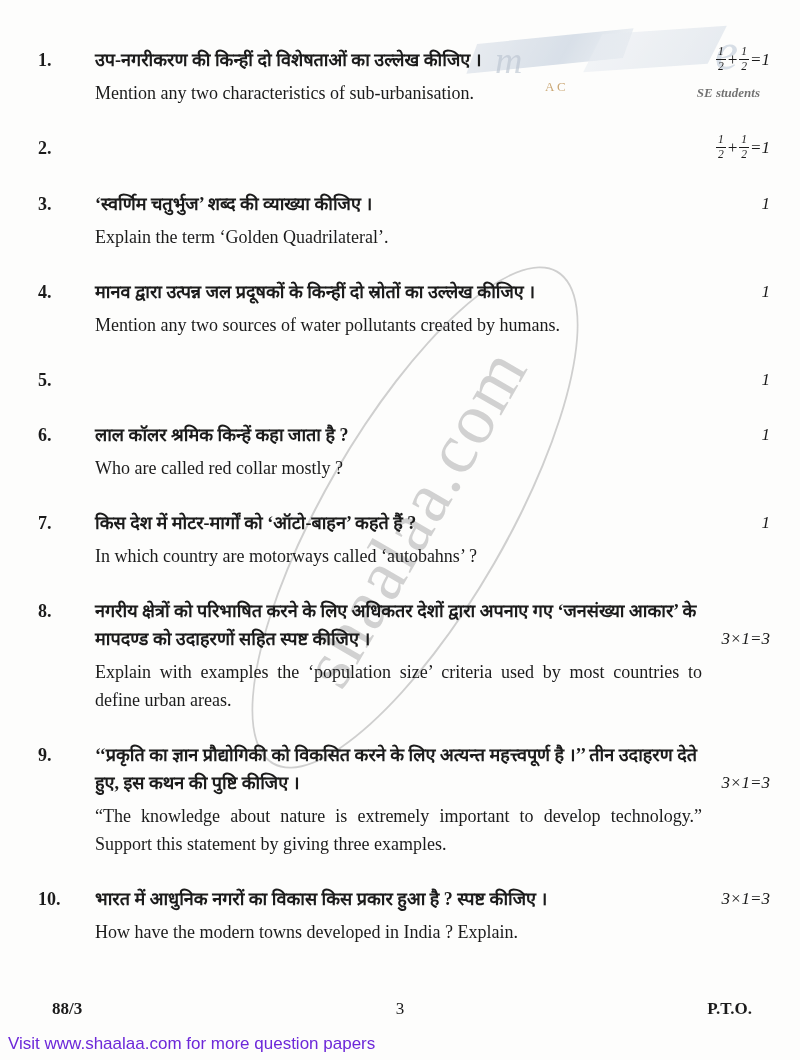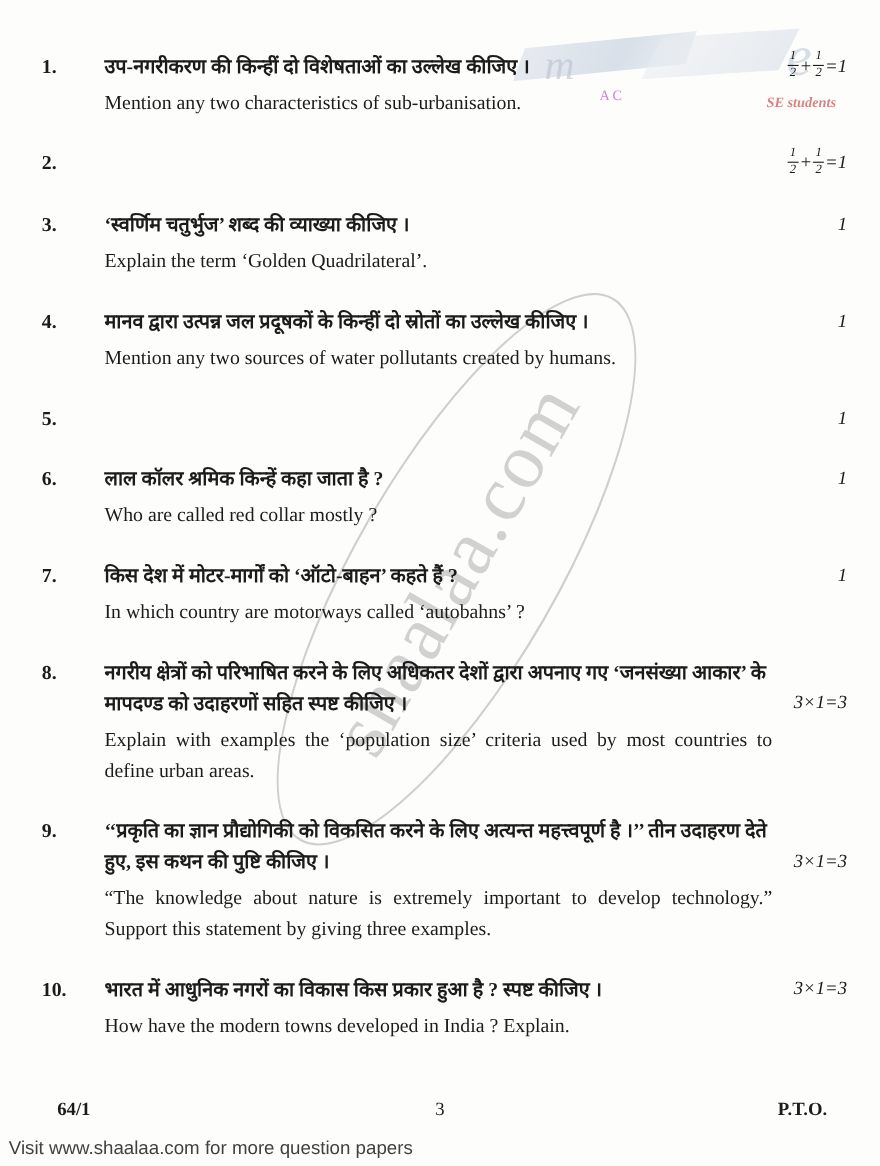--- a/index.html
+++ b/index.html
@@ -63,26 +63,26 @@
     font-size: 38px; font-style: italic; color: #8697ae; opacity: .65;
   }
   .logo .frag-e {
     position: absolute; right: 22px; top: -6px;
     font-size: 52px; font-style: italic; color: #9aacc2; opacity: .7;
     font-family: "Liberation Serif", serif;
   }
   .logo .caption {
     position: absolute; right: 0; bottom: 2px;
     font-size: 13px; font-style: italic; font-weight: bold;
-    color: #b91c1c;
+    color: #000000;
     margin-left: 37px;
   }
   .logo .caption-left {
     position: absolute; left: 70px; bottom: 8px;
-    font-size: 13px; color: #a21caf;
+    font-size: 13px; color: #a16207;
   }
 
   
   .questions {
     position: absolute;
     left: 38px; right: 30px; top: 46px;
     z-index: 2;
   }
   .question {
     display: flex;
@@ -154,21 +154,21 @@
   .footer .pto {
     position: absolute; right: 48px; top: 0;
     font-weight: bold; font-size: 17px;
   }
   .bottom-bar {
     position: absolute;
     left: 8px; bottom: 6px;
     z-index: 3;
     font-family: "Liberation Sans", sans-serif;
     font-size: 17px;
-    color: #404040;
+    color: #6d28d9;
   }
 </style>
 </head>
 <body>
 
 <div class="page">
 
   <div class="watermark">
     <span>shaalaa.com</span>
   </div>
@@ -274,20 +274,20 @@
       <div class="qbody">
         <div class="hindi">भारत में आधुनिक नगरों का विकास किस प्रकार हुआ है ? स्पष्ट कीजिए ।</div>
         <div class="english">How have the modern towns developed in India ? Explain.</div>
       </div>
       <div class="marks">3×1=3</div>
     </div>
 
   </div>
 
   <div class="footer">
-    <span class="code">64/1</span>
+    <span class="code">88/3</span>
     <span class="pageno">3</span>
     <span class="pto">P.T.O.</span>
   </div>
 
   <div class="bottom-bar">Visit www.shaalaa.com for more question papers</div>
 
 </div>
 
 </body></html>

